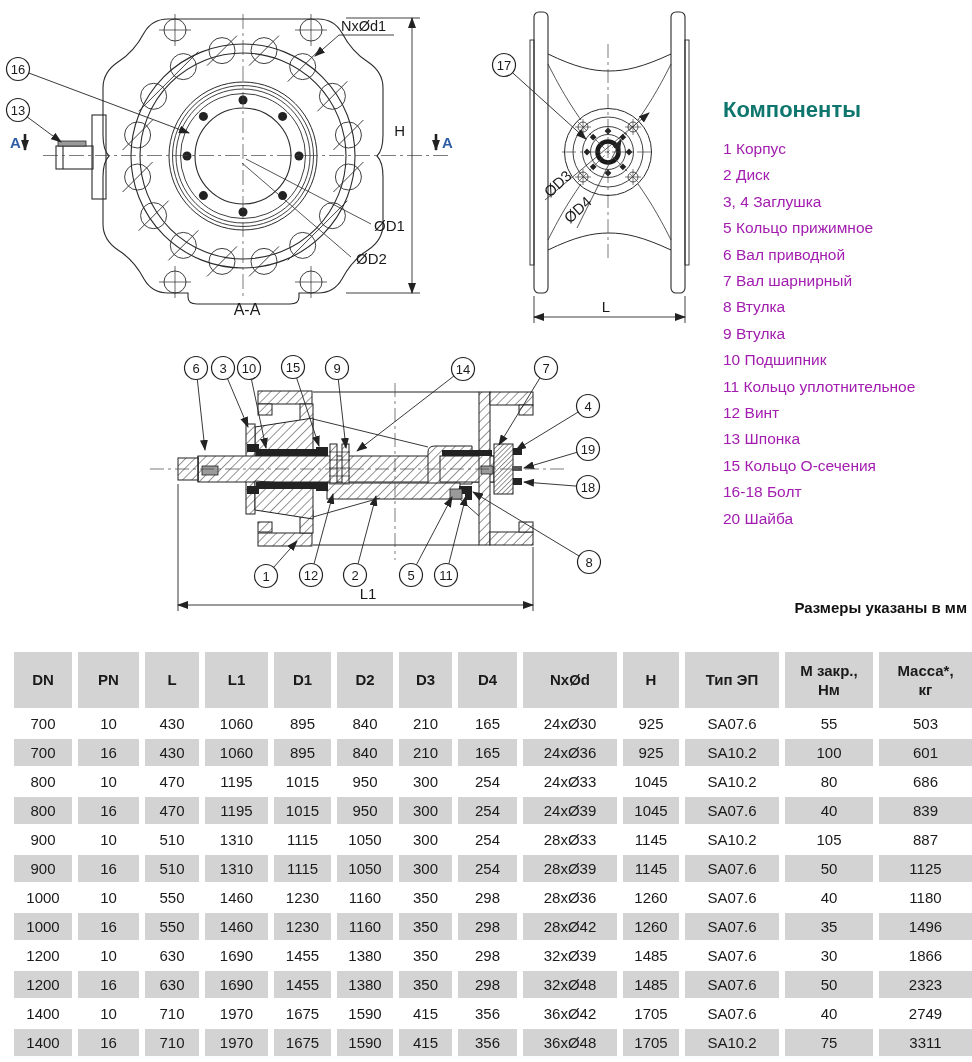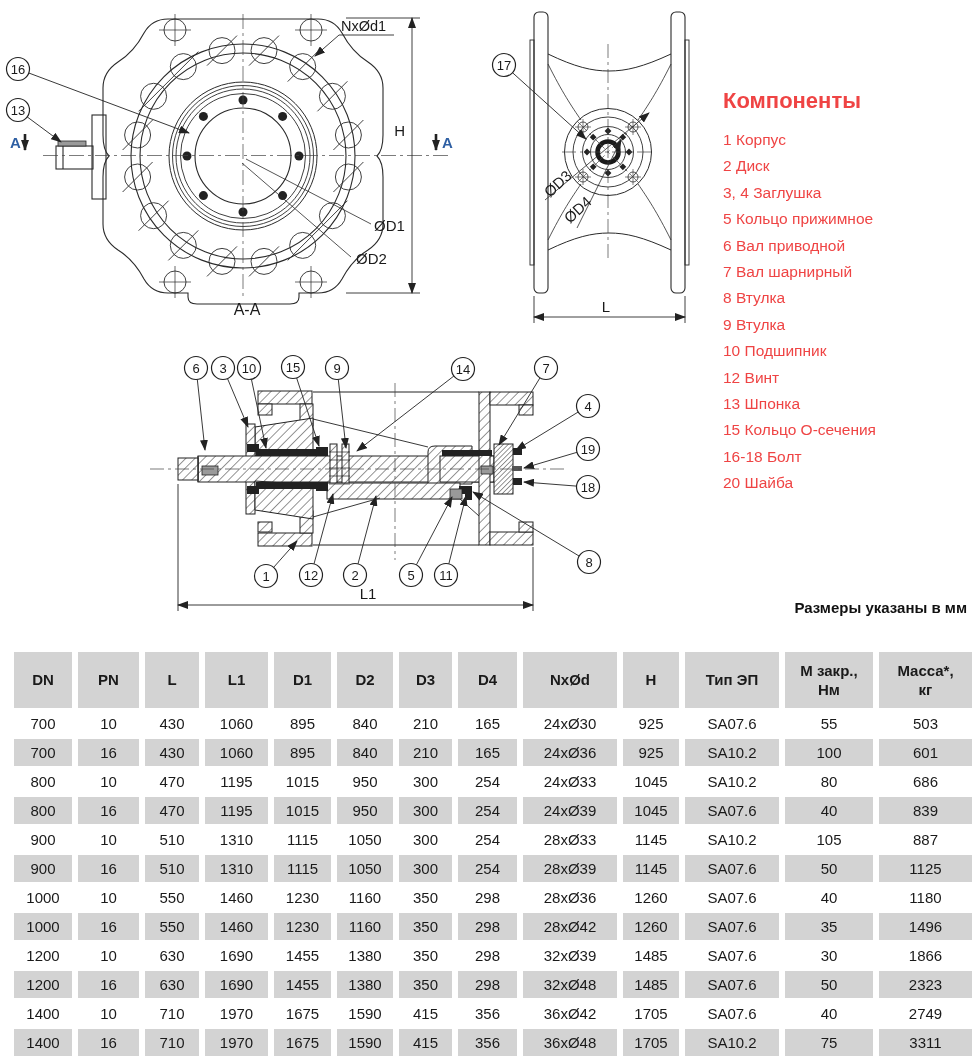--- a/index.html
+++ b/index.html
@@ -5,22 +5,22 @@
   html,body{margin:0;padding:0;background:#fff;}
   #root{position:relative;width:972px;height:1062px;background:#fff;overflow:hidden;
         font-family:"Liberation Sans",sans-serif;color:#1a1a1a;}
   svg text{font-family:"Liberation Sans",sans-serif;fill:#1a1a1a;}
   .dimlabel{font-size:15px;}
   .biglabel{font-size:16px;}
   .markerA{font-size:15px;font-weight:bold;fill:#2e5fa3;}
   .callout-num{font-size:13px;}
   
   #components{position:absolute;left:723px;top:84px;width:246px;}
-  #comp-title{font-size:22px;font-weight:bold;margin:4px 0 13px 0;color:#ef4444;}
-  .comp-item{font-size:15.5px;line-height:26.4px;white-space:nowrap;color:#ef4444;}
+  #comp-title{font-size:22px;font-weight:bold;margin:13px 0 13px 0;color:#0f766e;}
+  .comp-item{font-size:15.5px;line-height:26.4px;white-space:nowrap;color:#a21caf;}
   
   #units-note{position:absolute;top:599px;right:5px;font-size:15px;font-weight:bold;color:#111;}
   
   #spec-table{position:absolute;left:8px;top:650px;width:970px;border-collapse:separate;
               border-spacing:6px 2px;table-layout:fixed;font-size:15px;}
   #spec-table td{text-align:center;vertical-align:middle;padding:0;height:27px;background:#fff;}
   #spec-table thead td{background:#d3d3d3;font-weight:bold;height:56px;white-space:pre-line;line-height:1.3;}
   #spec-table tbody tr.gray td{background:#d3d3d3;}
 </style>
 </head>
@@ -389,20 +389,21 @@
     <div id="comp-list">
         <div class="comp-item">1 Корпус</div>
         <div class="comp-item">2 Диск</div>
         <div class="comp-item">3, 4 Заглушка</div>
         <div class="comp-item">5 Кольцо прижимное</div>
         <div class="comp-item">6 Вал приводной</div>
         <div class="comp-item">7 Вал шарнирный</div>
         <div class="comp-item">8 Втулка</div>
         <div class="comp-item">9 Втулка</div>
         <div class="comp-item">10 Подшипник</div>
+        <div class="comp-item">11 Кольцо уплотнительное</div>
         <div class="comp-item">12 Винт</div>
         <div class="comp-item">13 Шпонка</div>
         <div class="comp-item">15 Кольцо О-сечения</div>
         <div class="comp-item">16-18 Болт</div>
         <div class="comp-item">20 Шайба</div>
       </div>
   </div>
 
   <div id="units-note">Размеры указаны в мм</div>
 

